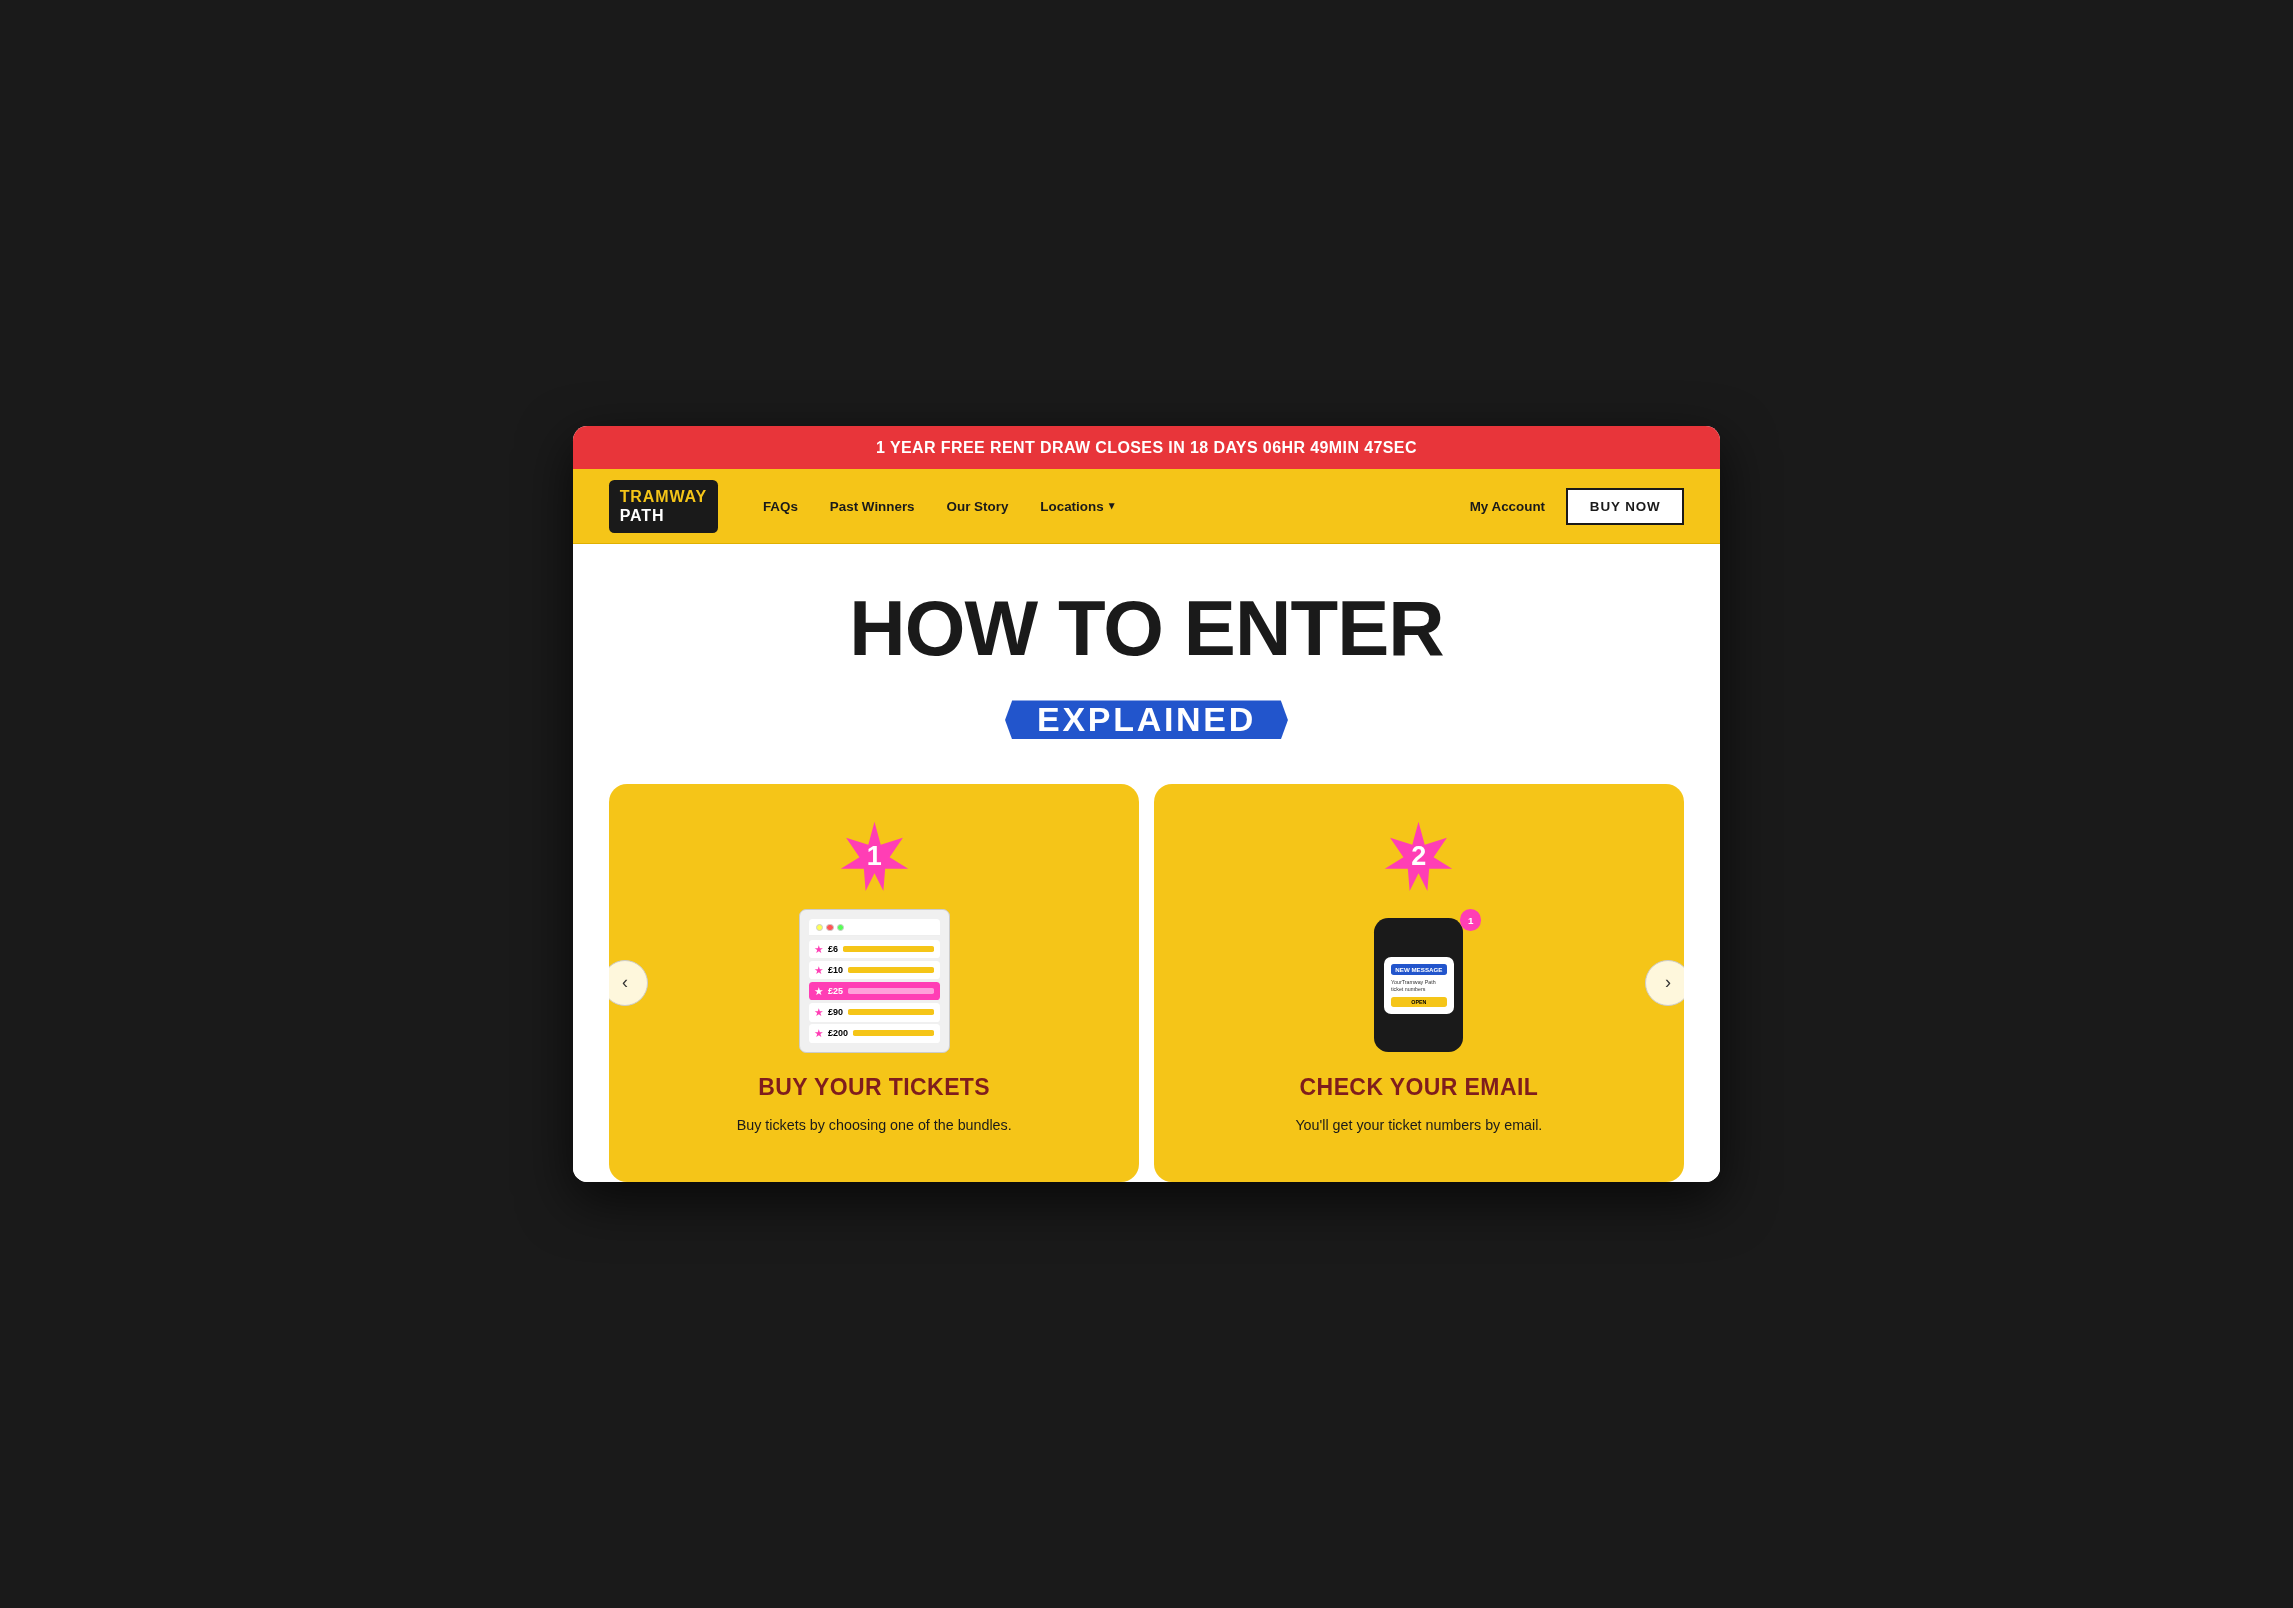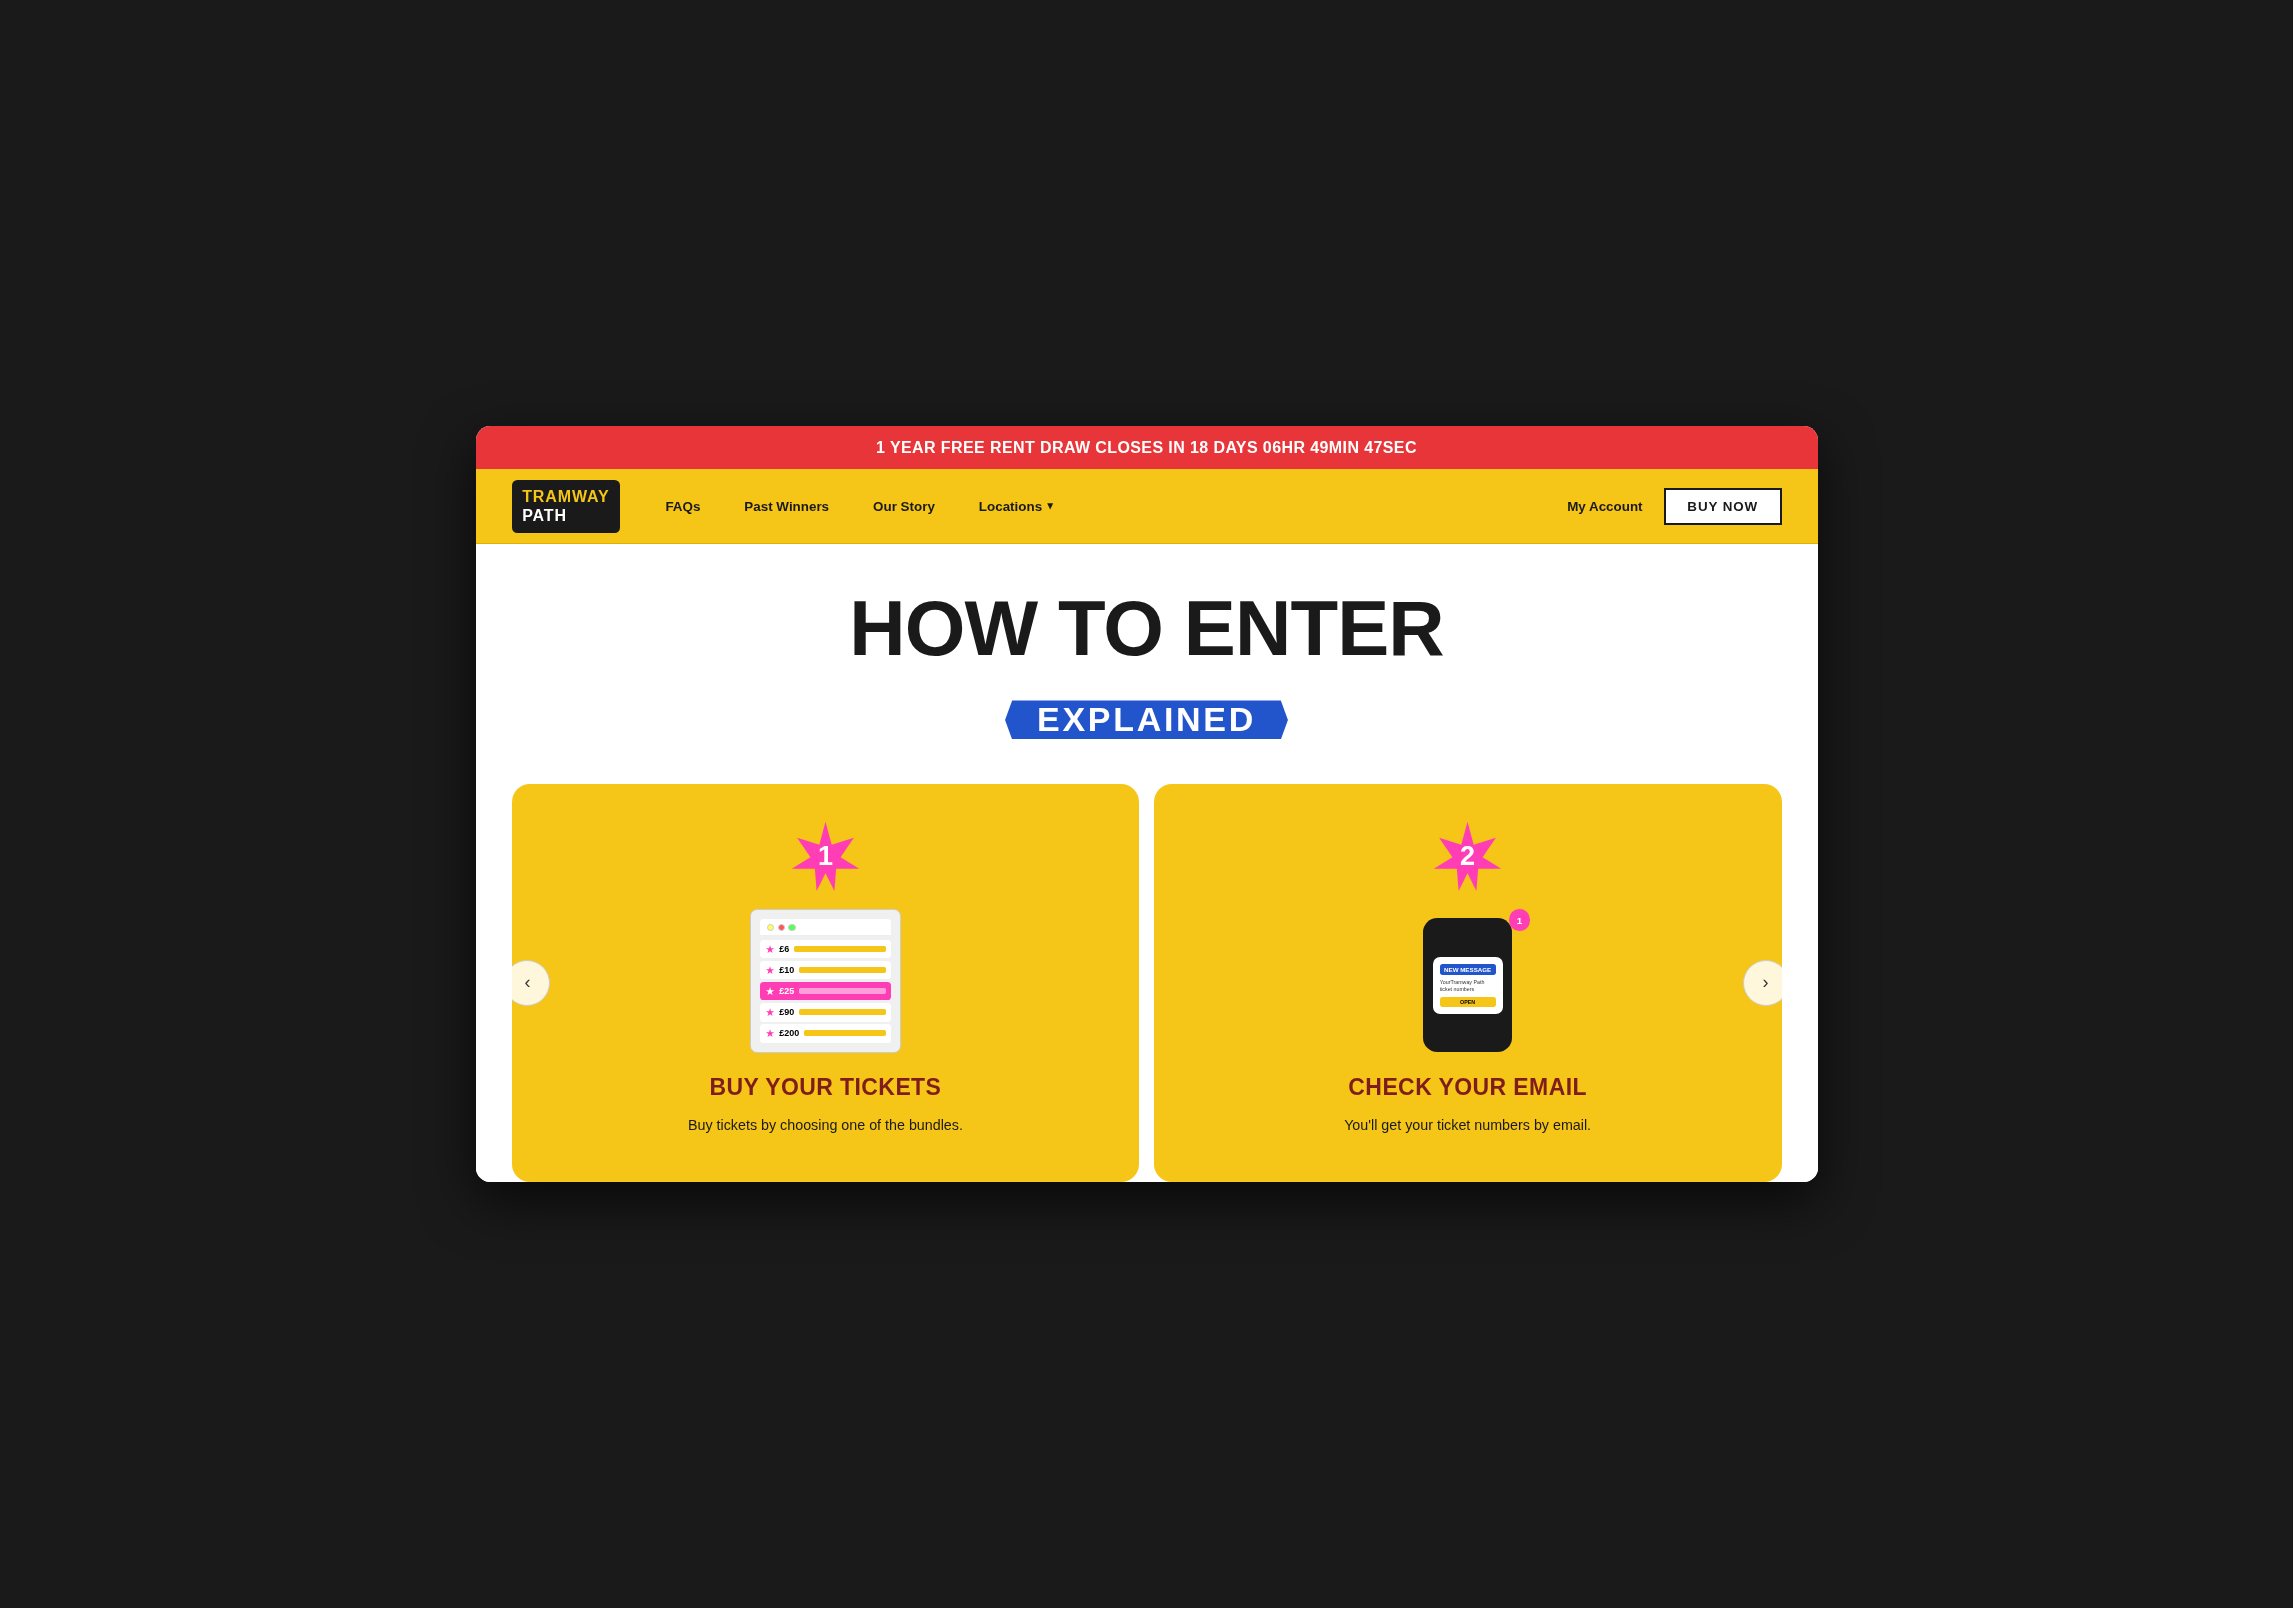--- a/index.html
+++ b/index.html
@@ -8,21 +8,21 @@
       background: #1a1a1a;
       display: flex;
       justify-content: center;
       align-items: center;
       min-height: 100vh;
       font-family: Arial, sans-serif;
       padding: 18px;
     }
 
     .browser-frame {
-      width: 1342px;
+      width: 1147px;
       border-radius: 14.3px;
       overflow: hidden;
       box-shadow: 0 18px 53px rgba(0,0,0,0.7);
       background: #fff;
     }
 
     
     .announcement-bar {
       background: #e8353a;
       color: #fff;
@@ -66,21 +66,21 @@
       display: block;
     }
 
     .logo-box .path-line {
       color: #fff;
     }
 
     .nav-links {
       display: flex;
       align-items: center;
-      gap: 44px;
+      gap: 32px;
       flex: 1;
     }
 
     .nav-link {
       font-weight: 700;
       font-size: 13.4px;
       color: #1a1a1a;
       text-decoration: none;
       cursor: pointer;
     }

